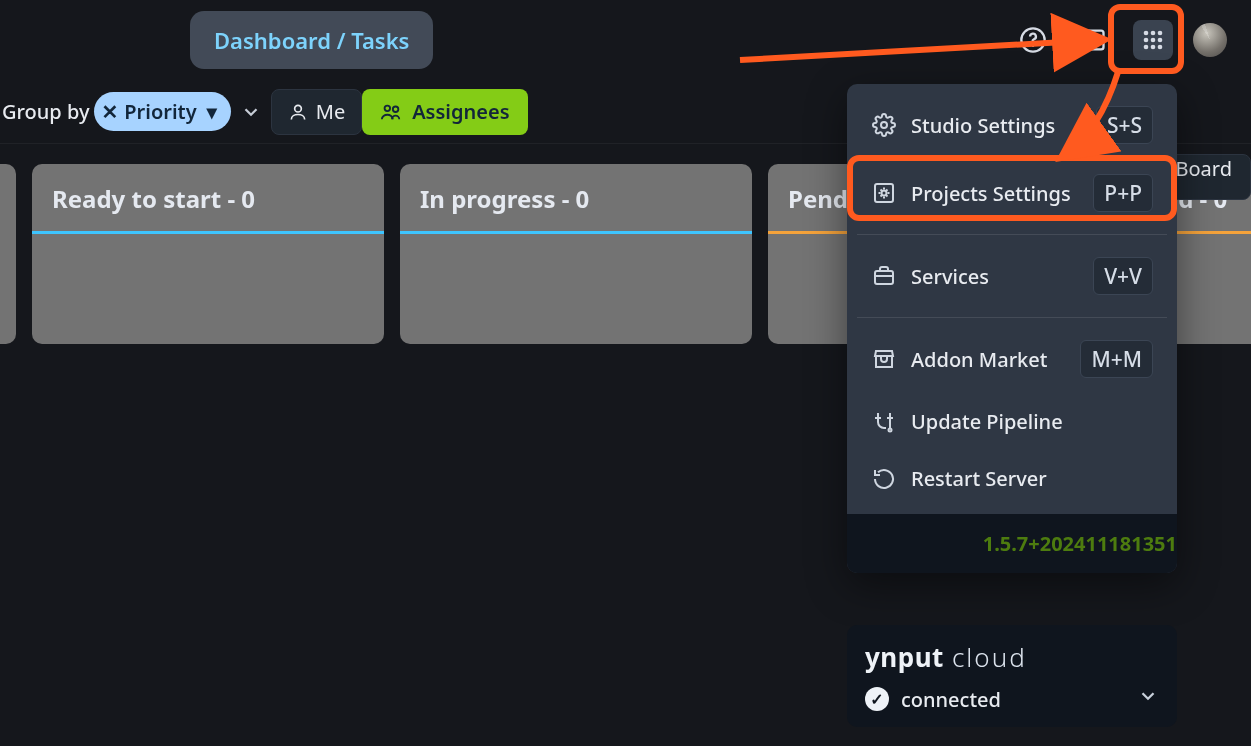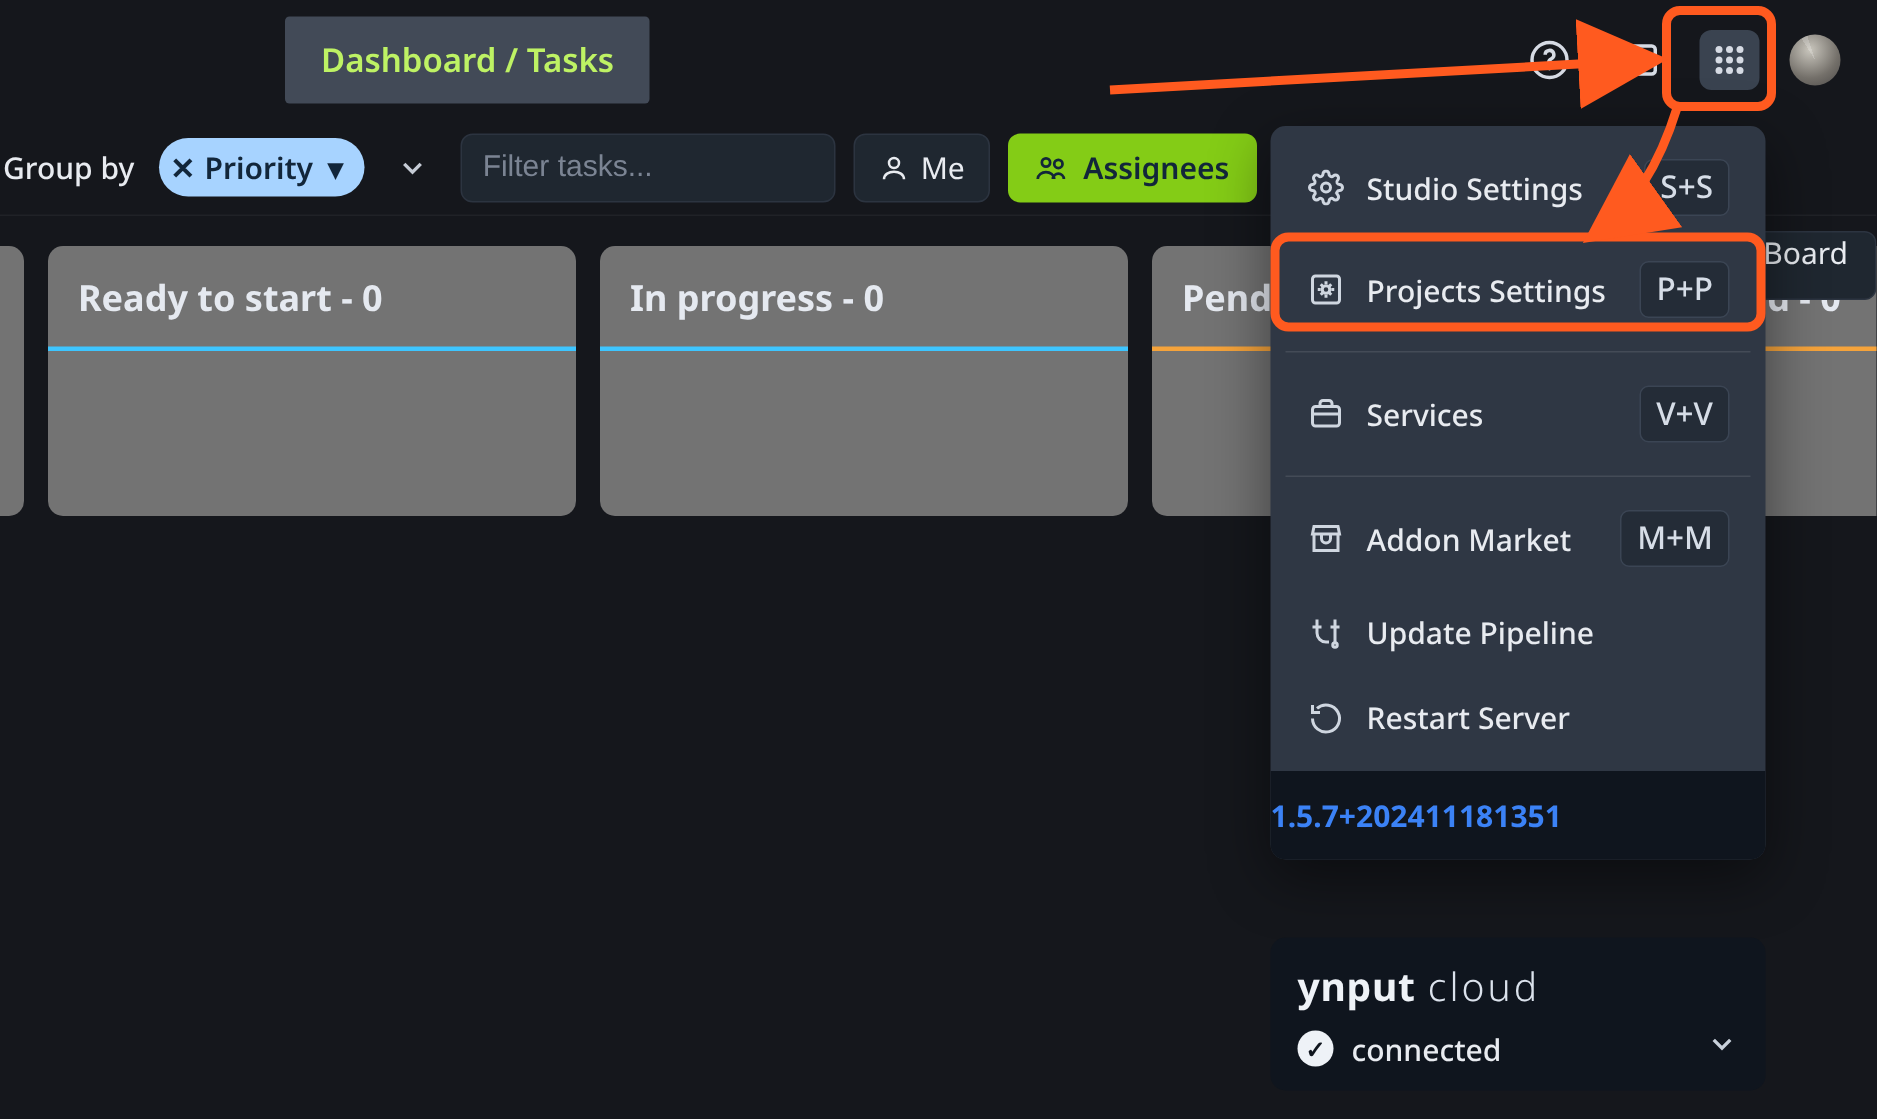--- a/index.html
+++ b/index.html
@@ -14,25 +14,25 @@
 
 .header {
   height: 80px;
   display: flex;
   align-items: center;
   padding: 0 24px 0 190px;
   position: relative;
 }
 .breadcrumb-btn {
   background: #424a57;
-  border-radius: 3px;
+  border-radius: 14px;
   padding: 14px 24px;
   font-size: 22px;
   font-weight: 600;
-  color: #bef264;
+  color: #7dd3fc;
   cursor: pointer;
 }
 .header-right {
   margin-left: auto;
   display: flex;
   align-items: center;
   gap: 20px;
 }
 .icon-btn {
   width: 40px; height: 40px;
@@ -53,21 +53,20 @@
 .avatar::after {
   content: ''; position: absolute; inset: 0; border-radius: 50%;
   background: conic-gradient(from 220deg, transparent 0 30%, rgba(255,255,255,.2) 30% 34%, transparent 34%);
 }
 
 
 .filter-bar {
   height: 64px;
   display: flex;
   align-items: center;
-  gap: 12px;
   padding: 0 0 0 0;
   border-bottom: 1px solid rgba(255,255,255,.05);
 }
 .groupby-label {
   font-size: 20px; font-weight: 500; color: #e8ebf0;
   padding-left: 2px; padding-right: 4px;
 }
 .chip {
   display: inline-flex; align-items: center; gap: 6px;
   background: #a7d3ff; color: #12263a;
@@ -152,21 +151,21 @@
 .menu-item .mi-icon { width: 26px; height: 26px; color: #cfd6e0; display:flex; align-items:center; justify-content:center;}
 .menu-item .mi-icon svg { width: 24px; height: 24px; }
 .menu-item .kbd {
   margin-left: auto;
   background: #242c37; border: 1px solid #3b4554;
   border-radius: 6px; padding: 4px 10px;
   font-size: 21px; color: #d6dde7;
 }
 .menu-sep { height: 1px; background: rgba(255,255,255,.10); margin: 6px 0; }
 .version-bar {
-  background: #0f151e; color: #3b82f6; text-align: left;
+  background: #0f151e; color: #4d7c0f; text-align: right;
   font-size: 20px; font-weight: 700; padding: 16px 0;
 }
 .cloud-card {
   position: absolute;
   top: 625px; left: 847px;
   width: 330px;
   background: #0f151e;
   border-radius: 10px;
   padding: 14px 18px 14px 18px;
   text-align: center;
@@ -246,21 +245,20 @@
   <span class="chip">
     <span class="x">✕</span>
     <span>Priority</span>
     <span class="caret">▾</span>
   </span>
   <div class="chevron-btn">
     <svg viewBox="0 0 24 24" width="22" height="22" fill="none" stroke="currentColor" stroke-width="2.5">
         <path d="M6 9l6 6 6-6"></path>
       </svg>
   </div>
-  <input class="filter-input" placeholder="Filter tasks..." style="">
   <div class="me-btn">
     <svg viewBox="0 0 24 24" width="20" height="20" fill="none" stroke="currentColor" stroke-width="2">
         <circle cx="12" cy="8" r="4"></circle>
         <path d="M4 21c0-4 4-6 8-6s8 2 8 6"></path>
       </svg>
     <span>Me</span>
   </div>
   <div class="assignees-btn">
     <svg viewBox="0 0 24 24" width="22" height="22" fill="none" stroke="#12263a" stroke-width="2">
         <circle cx="8" cy="8" r="3"></circle>

